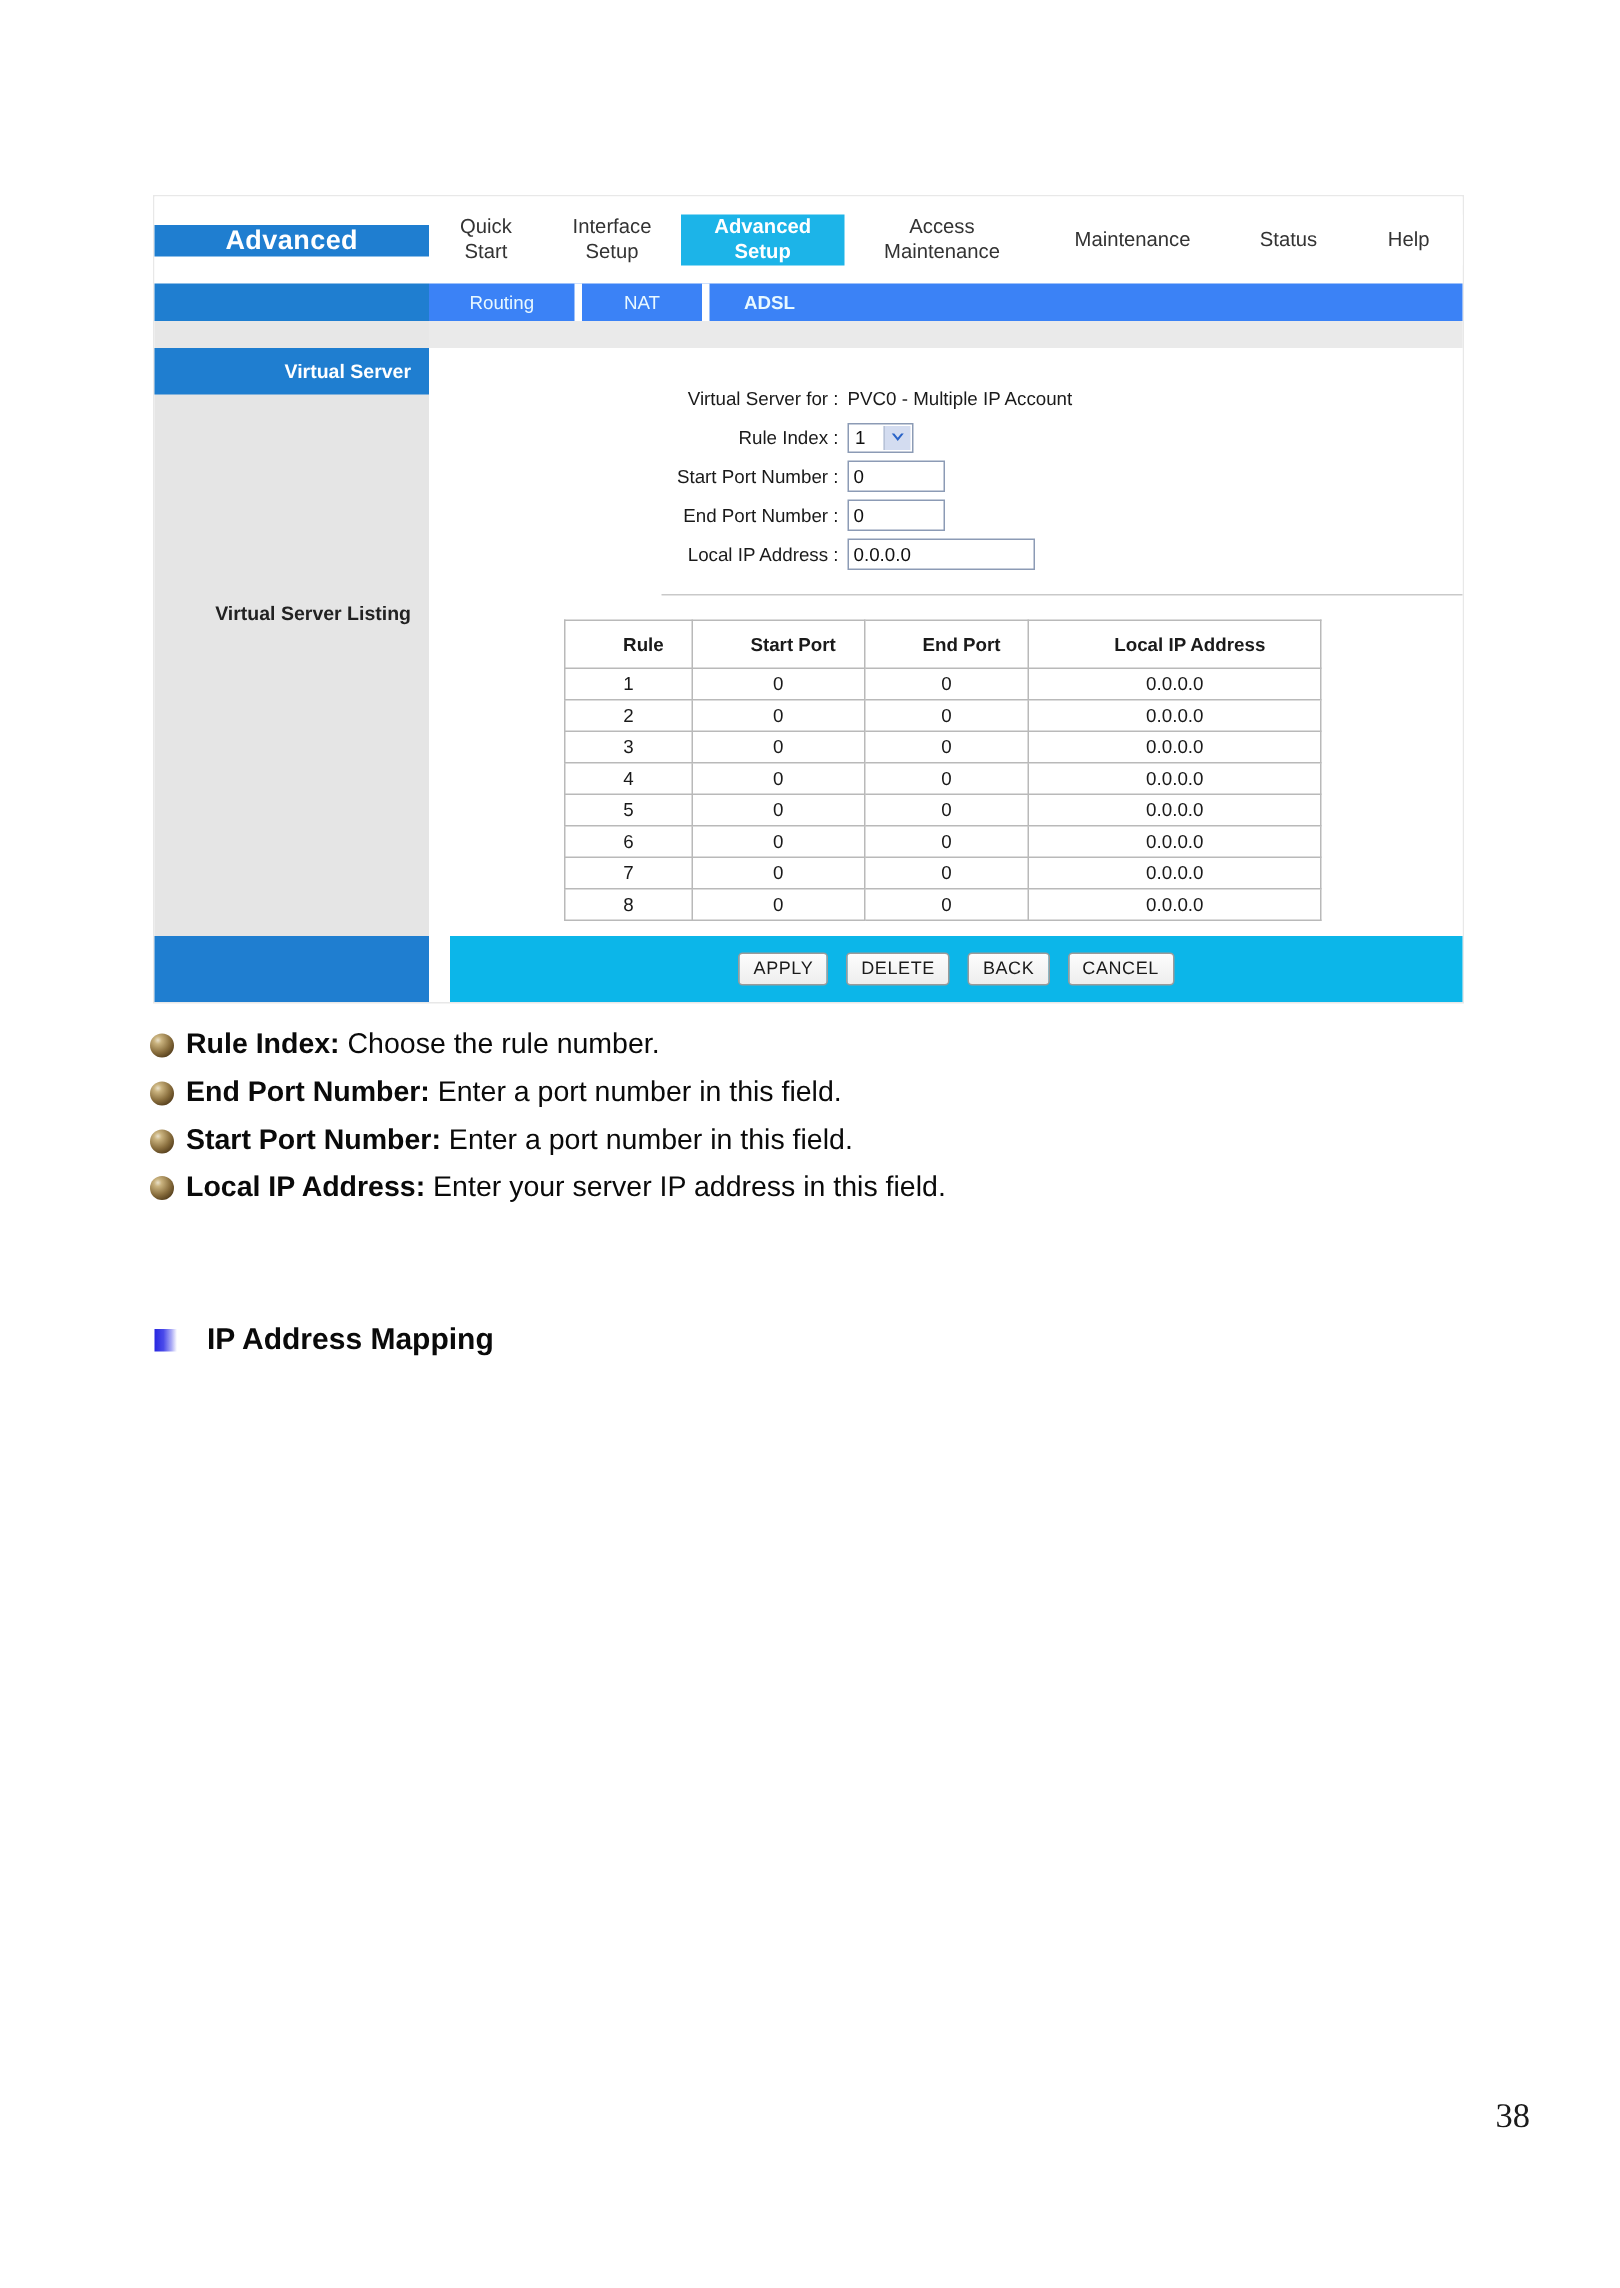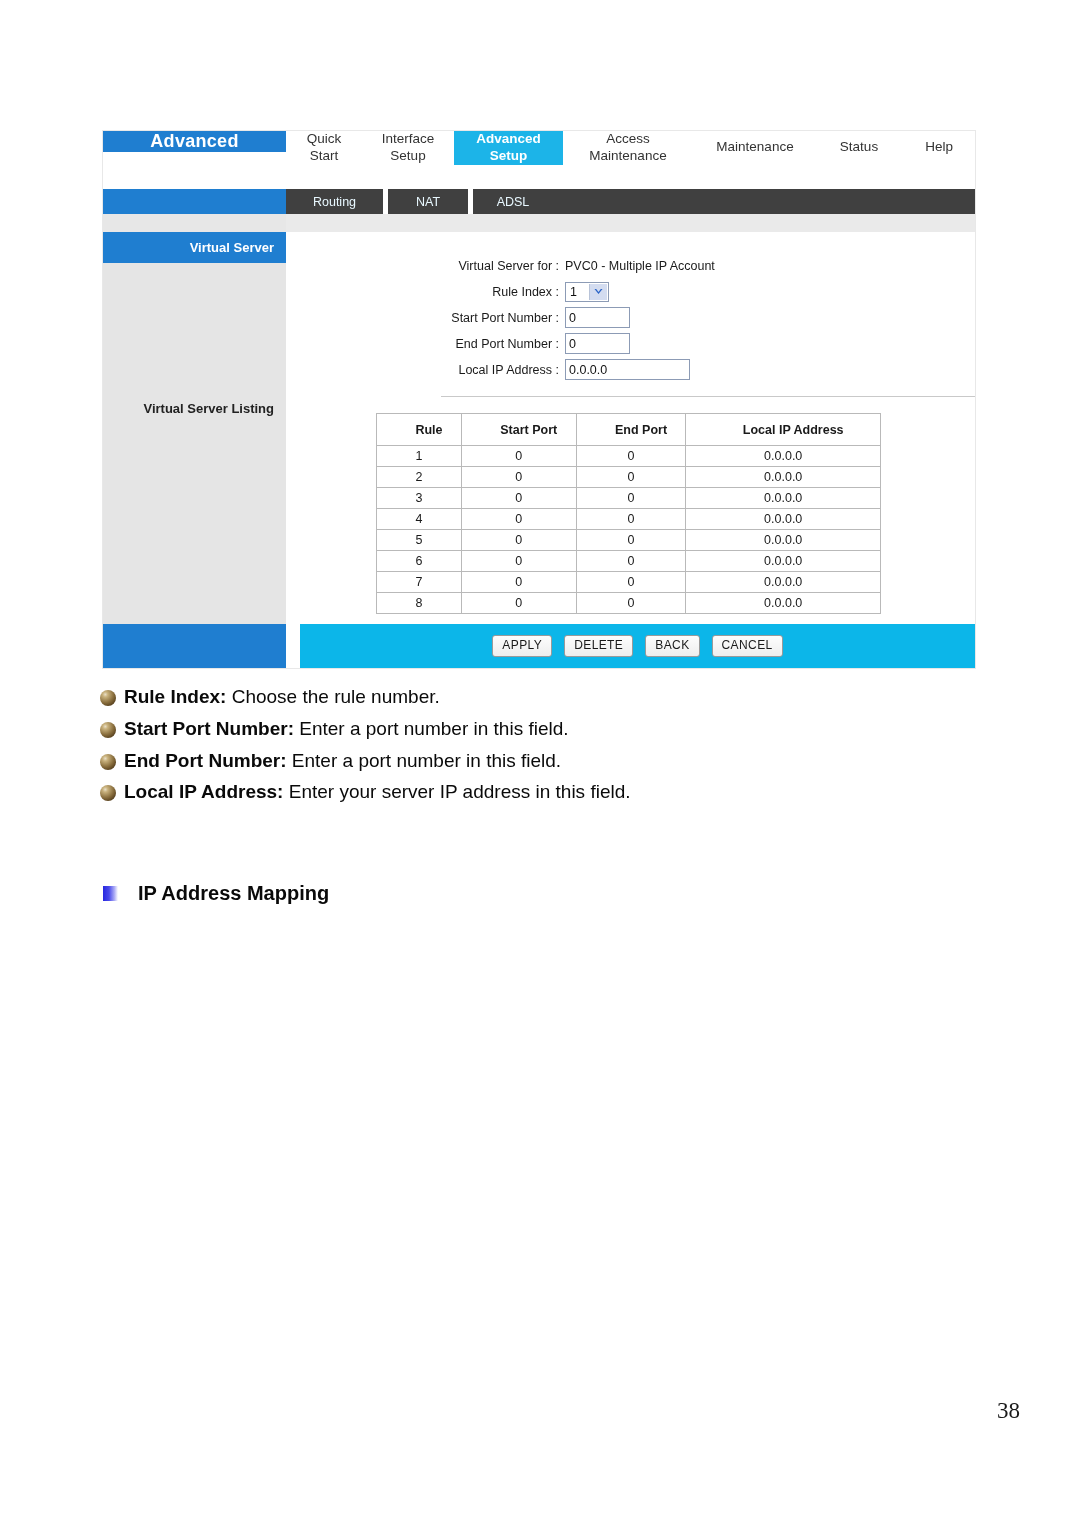--- a/index.html
+++ b/index.html
@@ -21,21 +21,21 @@
     left: 103px;
     top: 131px;
     width: 872px;
     background: #ffffff;
     box-shadow: 0 0 0 1px #e8e8e8;
   }
 
   
   .hdr {
     display: flex;
-    align-items: flex-start;
+    align-items: center;
     height: 58px;
     background: #ffffff;
   }
   .brand {
     width: 183px;
     flex: 0 0 183px;
     background: #1f7ed0;
     color: #ffffff;
     font-size: 18px;
     font-weight: bold;
@@ -80,36 +80,36 @@
     height: 25px;
     background: #ffffff;
   }
   .subbar-lead {
     width: 183px;
     flex: 0 0 183px;
     background: #1f7ed0;
   }
   .subbar-tabs {
     flex: 1 1 auto;
-    background: #404040;
+    background: #3b82f6;
     display: flex;
     align-items: center;
     text-align: center;
   }
   .stab {
     font-size: 12.5px;
     color: #e8f8ff;
     display: flex;
     align-items: center;
     justify-content: center;
     height: 100%;
   }
   .stab.s-routing { flex: 0 0 97px; }
   .stab.s-nat     { flex: 0 0 80px; }
-  .stab.s-adsl    { flex: 0 0 80px; }
+  .stab.s-adsl    { flex: 0 0 80px; font-weight: bold; }
   .sdiv {
     width: 5px;
     flex: 0 0 5px;
     height: 100%;
     background: #ffffff;
   }
 
   
   .greystrip {
     display: flex;
@@ -517,25 +517,25 @@
 
 </div>
 
 <div class="bullets">
   <div class="bline">
     <span class="sphere"></span>
     <span class="btext"><b>Rule Index:</b><span> Choose the rule number.</span></span>
   </div>
   <div class="bline">
     <span class="sphere"></span>
-    <span class="btext"><b>Start Port Number:</b><span> Enter a port number in this field.</span></span>
+    <span class="btext"><b>End Port Number:</b><span> Enter a port number in this field.</span></span>
   </div>
   <div class="bline">
     <span class="sphere"></span>
-    <span class="btext"><b>End Port Number:</b><span> Enter a port number in this field.</span></span>
+    <span class="btext"><b>Start Port Number:</b><span> Enter a port number in this field.</span></span>
   </div>
   <div class="bline">
     <span class="sphere"></span>
     <span class="btext"><b>Local IP Address:</b><span> Enter your server IP address in this field.</span></span>
   </div>
 </div>
 
 <div class="section-head">
   <span class="sq"></span>
   <span class="sh-text">IP Address Mapping</span>

